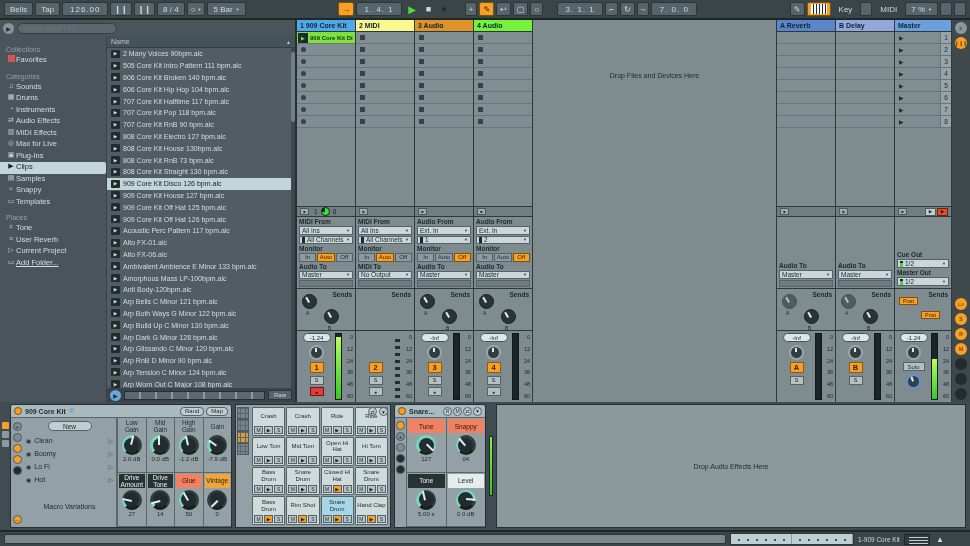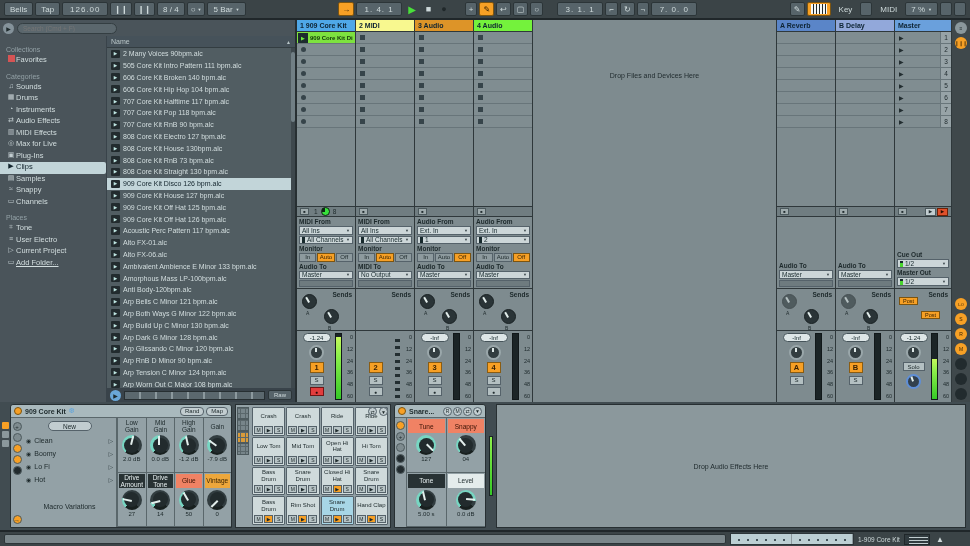--- a/index.html
+++ b/index.html
@@ -277,30 +277,30 @@
             <div class="side-item">
               <span class="ic">▤</span>
               <span class="lbl">Samples</span>
             </div>
             <div class="side-item">
               <span class="ic">≈</span>
               <span class="lbl">Snappy</span>
             </div>
             <div class="side-item">
               <span class="ic">▭</span>
-              <span class="lbl">Channels</span>
+              <span class="lbl">Templates</span>
             </div>
             <div class="side-title">Places</div>
             <div class="side-item">
               <span class="ic">⌗</span>
               <span class="lbl">Tone</span>
             </div>
             <div class="side-item">
               <span class="ic">≡</span>
-              <span class="lbl">User Electro</span>
+              <span class="lbl">User Reverb</span>
             </div>
             <div class="side-item">
               <span class="ic">▷</span>
               <span class="lbl">Current Project</span>
             </div>
             <div class="side-item underline">
               <span class="ic">▭</span>
               <span class="lbl">Add Folder...</span>
             </div>
           </div>

